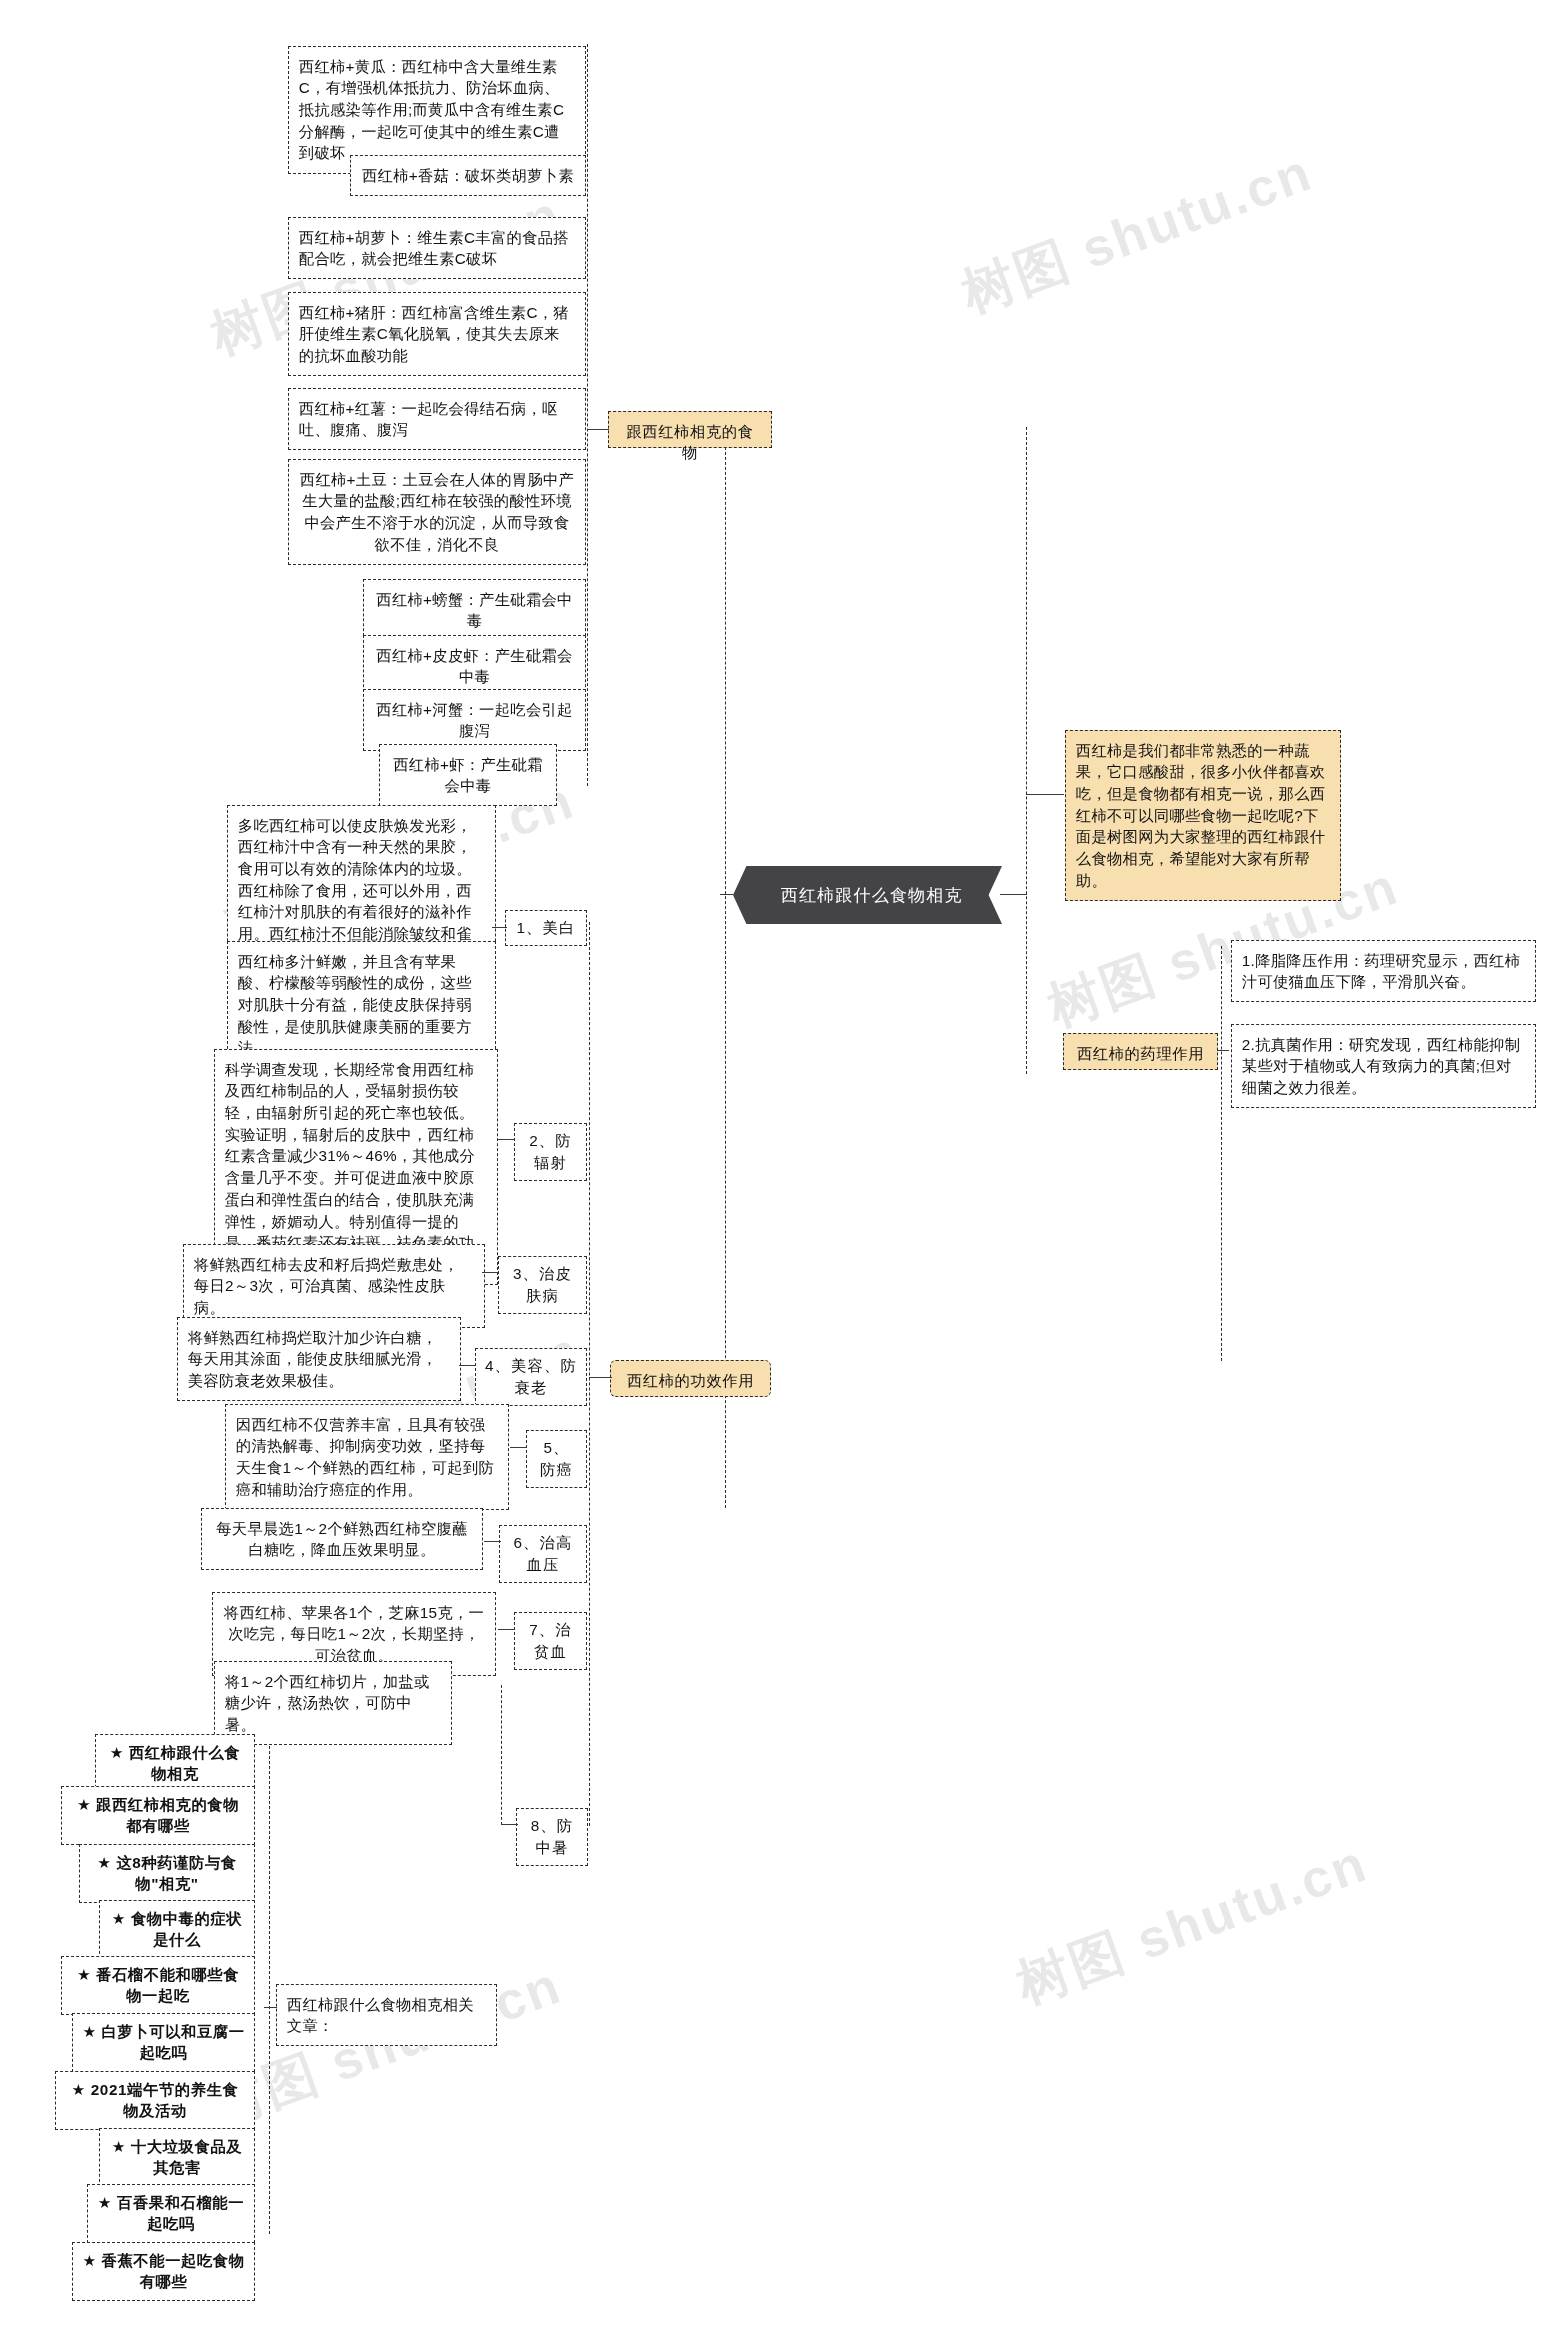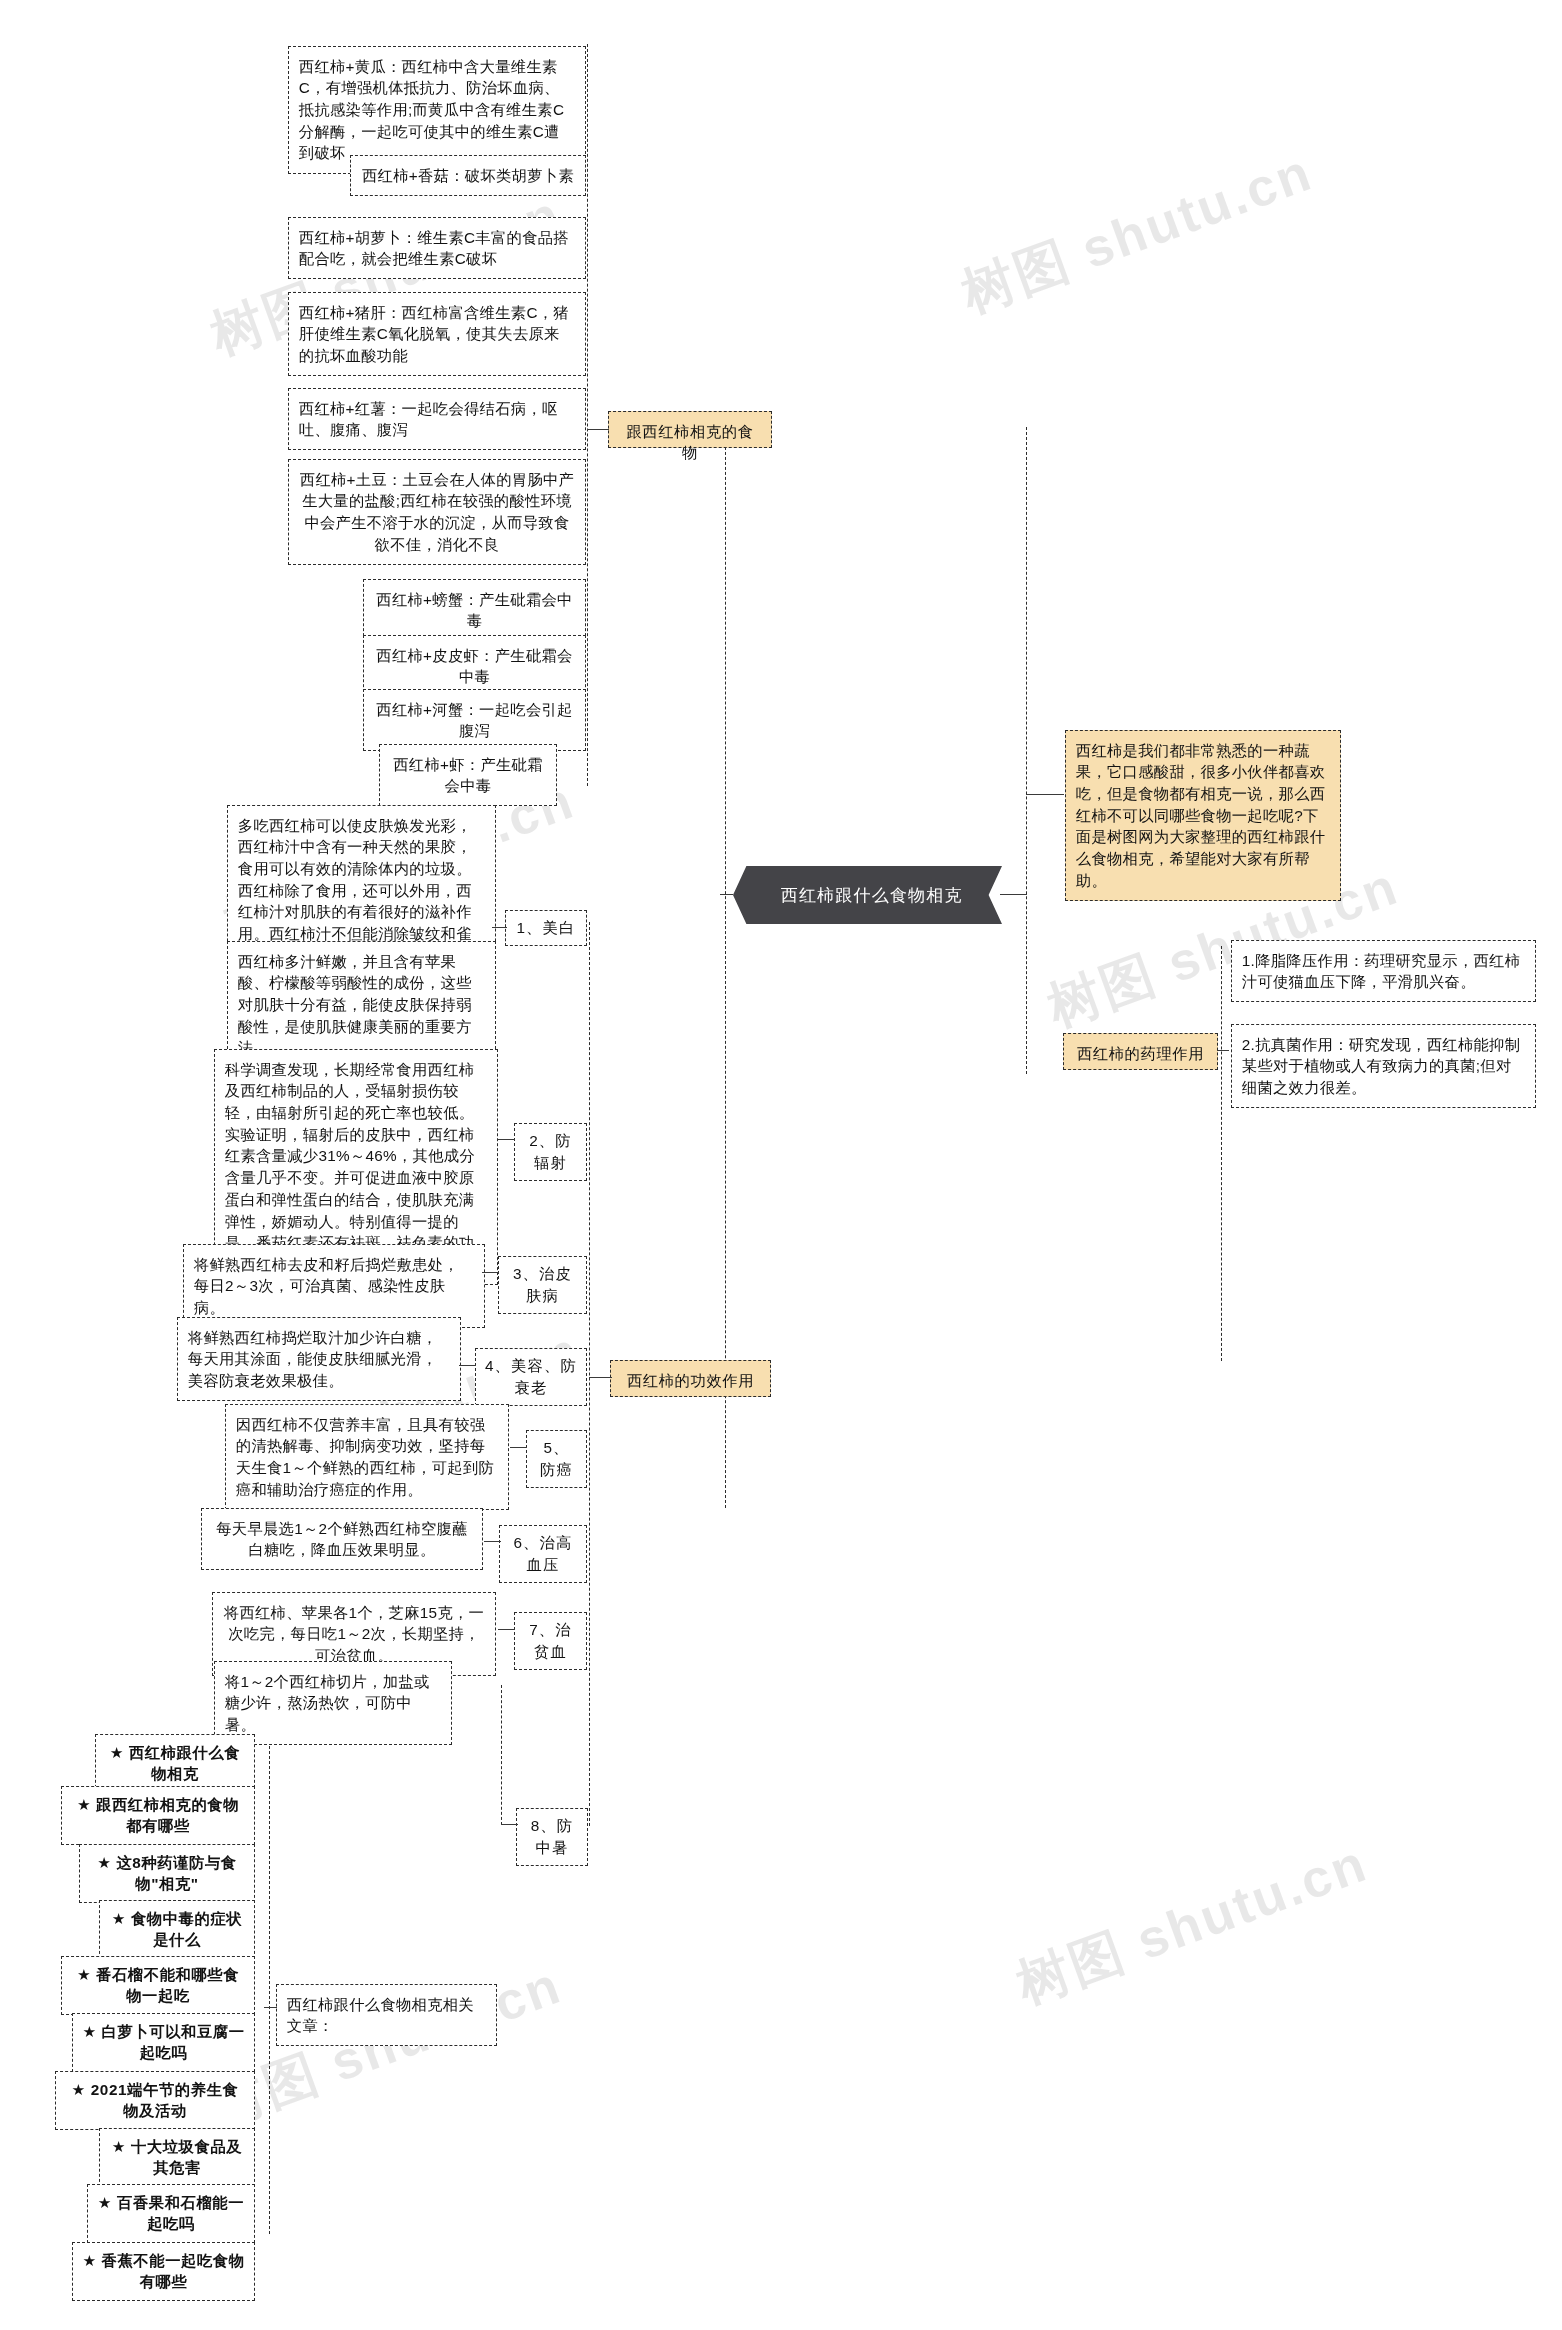--- a/index.html
+++ b/index.html
@@ -124,21 +124,21 @@
   <div class="node center-text" style="left:350px; top:155px; width:236px;">西红柿+香菇：破坏类胡萝卜素</div>
   <div class="node" style="left:288px; top:217px; width:298px;">西红柿+胡萝卜：维生素C丰富的食品搭配合吃，就会把维生素C破坏</div>
   <div class="node" style="left:288px; top:388px; width:298px;">西红柿+红薯：一起吃会得结石病，呕吐、腹痛、腹泻</div>
   <div class="node" style="left:288px; top:292px; width:298px;">西红柿+猪肝：西红柿富含维生素C，猪肝使维生素C氧化脱氧，使其失去原来的抗坏血酸功能</div>
   <div class="node" style="left:288px; top:459px; width:298px;text-align:center;">西红柿+土豆：土豆会在人体的胃肠中产生大量的盐酸;西红柿在较强的酸性环境中会产生不溶于水的沉淀，从而导致食欲不佳，消化不良</div>
   <div class="node center-text" style="left:363px; top:579px; width:223px;">西红柿+螃蟹：产生砒霜会中毒</div>
   <div class="node center-text" style="left:363px; top:635px; width:223px;">西红柿+皮皮虾：产生砒霜会中毒</div>
   <div class="node center-text" style="left:363px; top:689px; width:223px;">西红柿+河蟹：一起吃会引起腹泻</div>
   <div class="node center-text" style="left:379px; top:744px; width:178px;">西红柿+虾：产生砒霜会中毒</div>
 
-  <div class="node accent" style="left:610px; top:1360px; width:161px; height:37px;">
+  <div class="node accent" style="left:610px; top:1360px; width:161px; height:37px;border-radius:6px;">
     <span>西红柿的功效作用</span>
   </div>
 
   <div class="vline" style="left:589px; top:922px; height:904px;"></div>
   <div class="solid-stub" style="left:589px; top:1377px; width:23px;"></div>
 
   <div class="node label" style="left:505px; top:910px; width:82px;">1、美白</div>
   <div class="node label" style="left:514px; top:1123px; width:73px;">2、防辐射</div>
   <div class="node label" style="left:498px; top:1256px; width:89px;">3、治皮肤病</div>
   <div class="node label" style="left:475px; top:1348px; width:112px;">4、美容、防衰老</div>

